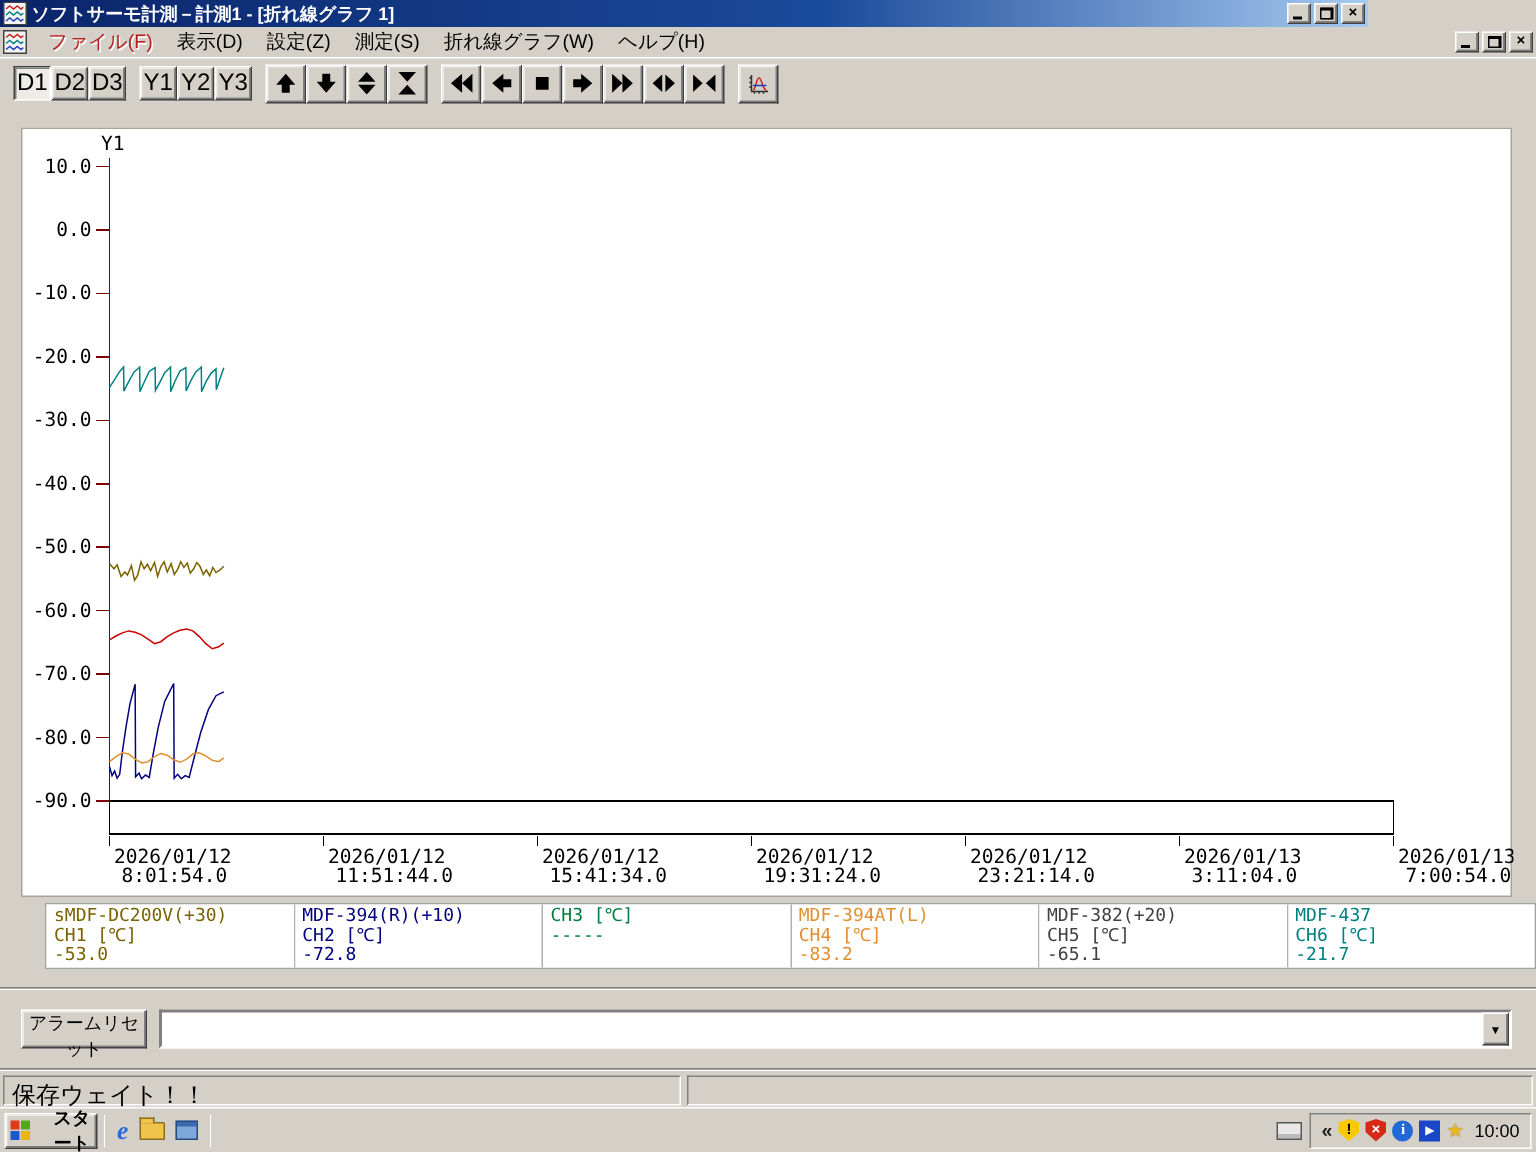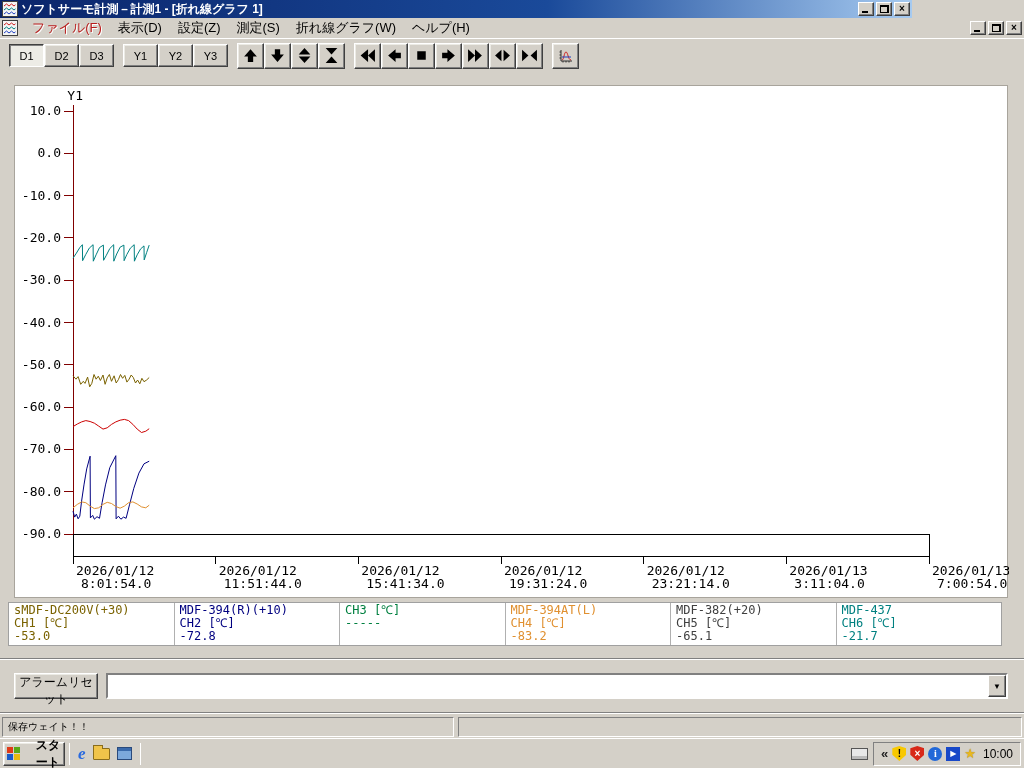--- a/index.html
+++ b/index.html
@@ -36,32 +36,32 @@
 
   
   .toolbar { position:absolute; left:0; top:38px; width:1024px; height:34px;
     display:flex; align-items:center; padding-left:9px; background:#d4d0c8;
     border-top:1px solid #fff; }
   .tb-group { display:flex; margin-right:9px; }
   .tb-btn { width:27px; height:26px; background:#d4d0c8;
     border:1px solid; border-color:#fff #404040 #404040 #fff;
     box-shadow:inset -1px -1px 0 #808080, inset 1px 1px 0 #ecebe5;
     display:flex; align-items:center; justify-content:center; }
-  .tb-btn.text { width:35px; height:23px; font-size:11px; color:#000; }
+  .tb-btn.text { width:25px; height:23px; font-size:16px; color:#000; }
   .tb-btn.pressed { border-color:#404040 #fff #fff #404040;
     box-shadow:inset 1px 1px 0 #808080; background:#edece6; }
   .tb-btn svg { display:block; }
 
   
   .chart-panel { position:absolute; left:14px; top:85px; width:994px; height:513px;
     background:#fff; border:1px solid #a8a49c; }
   .chart-panel svg { display:block; }
 
   
-  .legend { position:absolute; left:8px; top:602px; width:994px; height:44px;
+  .legend { position:absolute; left:30px; top:602px; width:994px; height:44px;
     display:flex; background:#fff; border:1px solid #a0a0a0; }
   .lcell { flex:1 1 0; background:#fff; border-right:1px solid #b0b0b0; padding:1px 5px;
     font-family:"DejaVu Sans Mono", monospace; font-size:12px; line-height:13px;
     white-space:nowrap; overflow:hidden; }
   .lcell:last-child { border-right:none; }
   .lcell span { display:block; }
 
   
   .alarm-bar { position:absolute; left:0; top:658px; width:1024px; height:52px;
     border-top:1px solid #808080; box-shadow:inset 0 1px 0 #fff; }
@@ -76,21 +76,21 @@
   .combo-btn { position:absolute; right:0; top:0; width:18px; height:22px;
     background:#d4d0c8; border:1px solid; border-color:#fff #404040 #404040 #fff;
     box-shadow:inset -1px -1px 0 #808080; display:flex; align-items:center; justify-content:center;
     font-size:8px; color:#000; }
 
   
   .statusbar { position:absolute; left:0; top:712px; width:1024px; height:26px;
     background:#d4d0c8; border-top:1px solid #808080; box-shadow:inset 0 1px 0 #fff; }
   .status-panel { position:absolute; top:4px; height:20px;
     border:1px solid; border-color:#808080 #fff #fff #808080;
-    font-size:10px; padding:2px 5px; color:#000; white-space:nowrap; }
+    font-size:16px; padding:2px 5px; color:#000; white-space:nowrap; }
   .status-left { left:2px; width:452px; }
   .status-right { left:458px; width:564px; }
 
   
   .taskbar { position:absolute; left:0; top:738px; width:1024px; height:30px;
     background:#d4d0c8; border-top:1px solid #fff; display:flex; align-items:center;
     padding:0 3px; }
   .start-btn { height:24px; width:62px; display:flex; align-items:center; gap:15px;
     background:#d4d0c8; border:1px solid; border-color:#fff #404040 #404040 #fff;
     box-shadow:inset -1px -1px 0 #808080, inset 1px 1px 0 #ecebe5;

